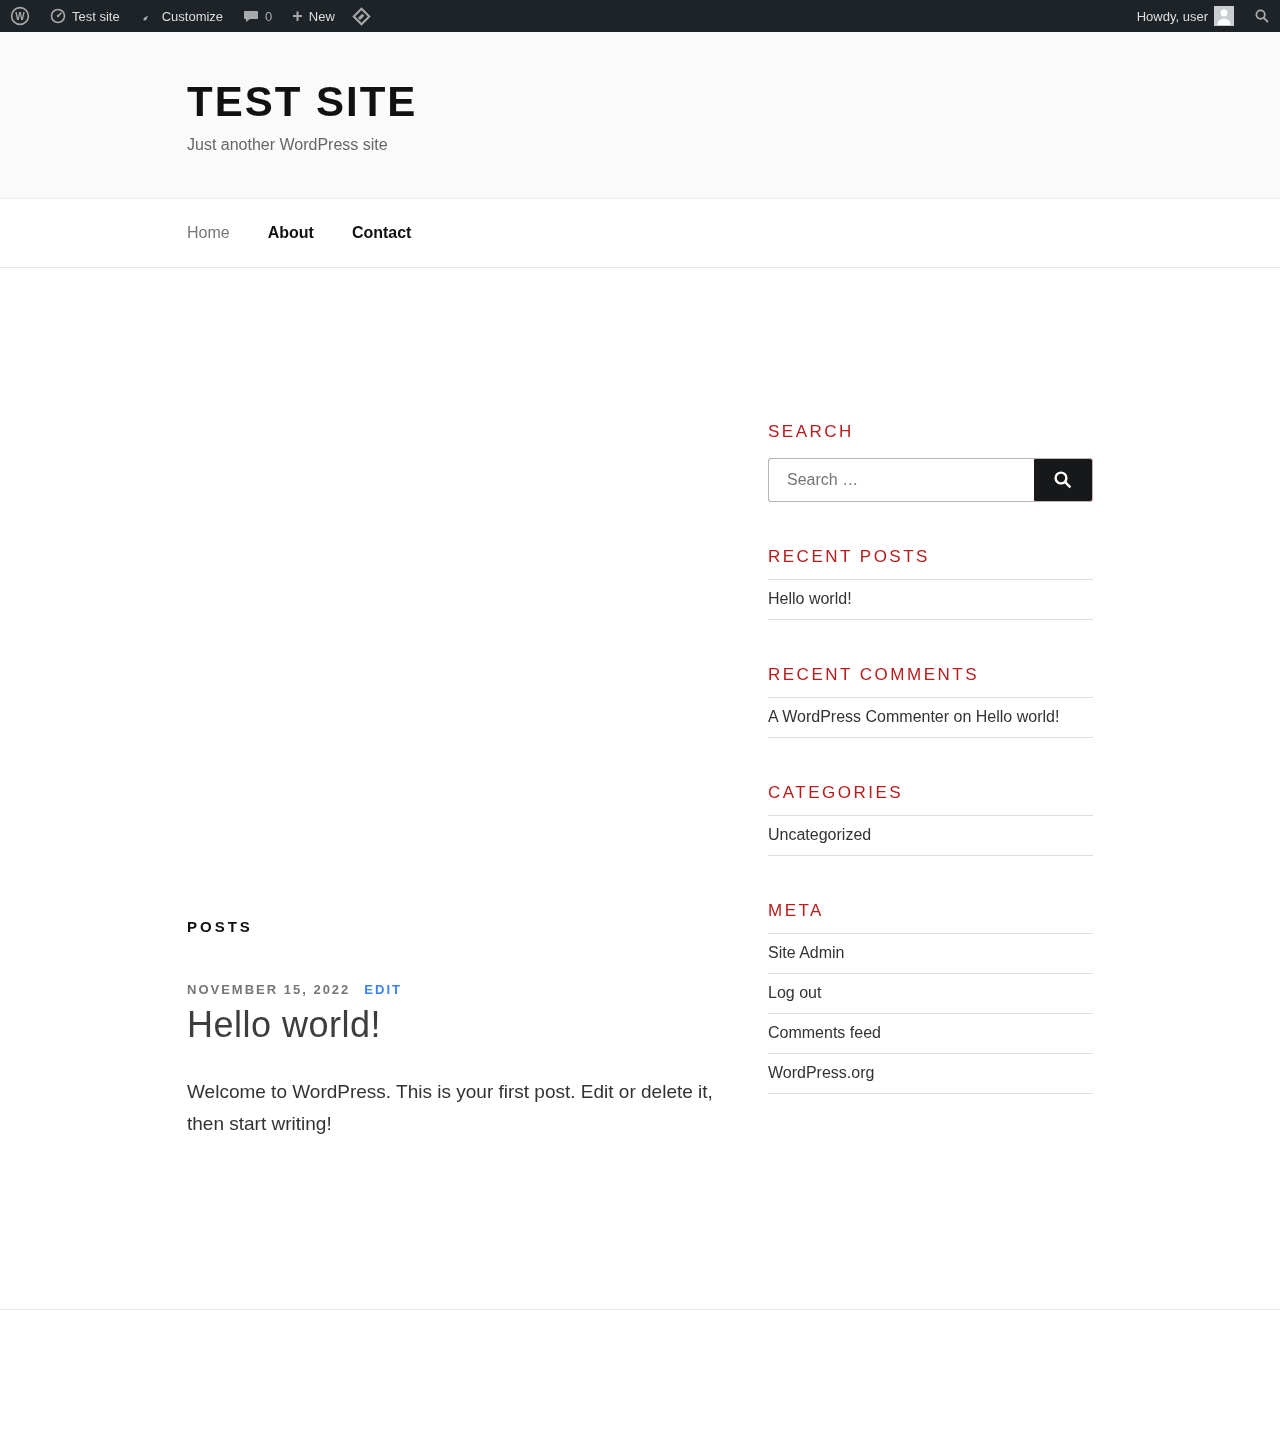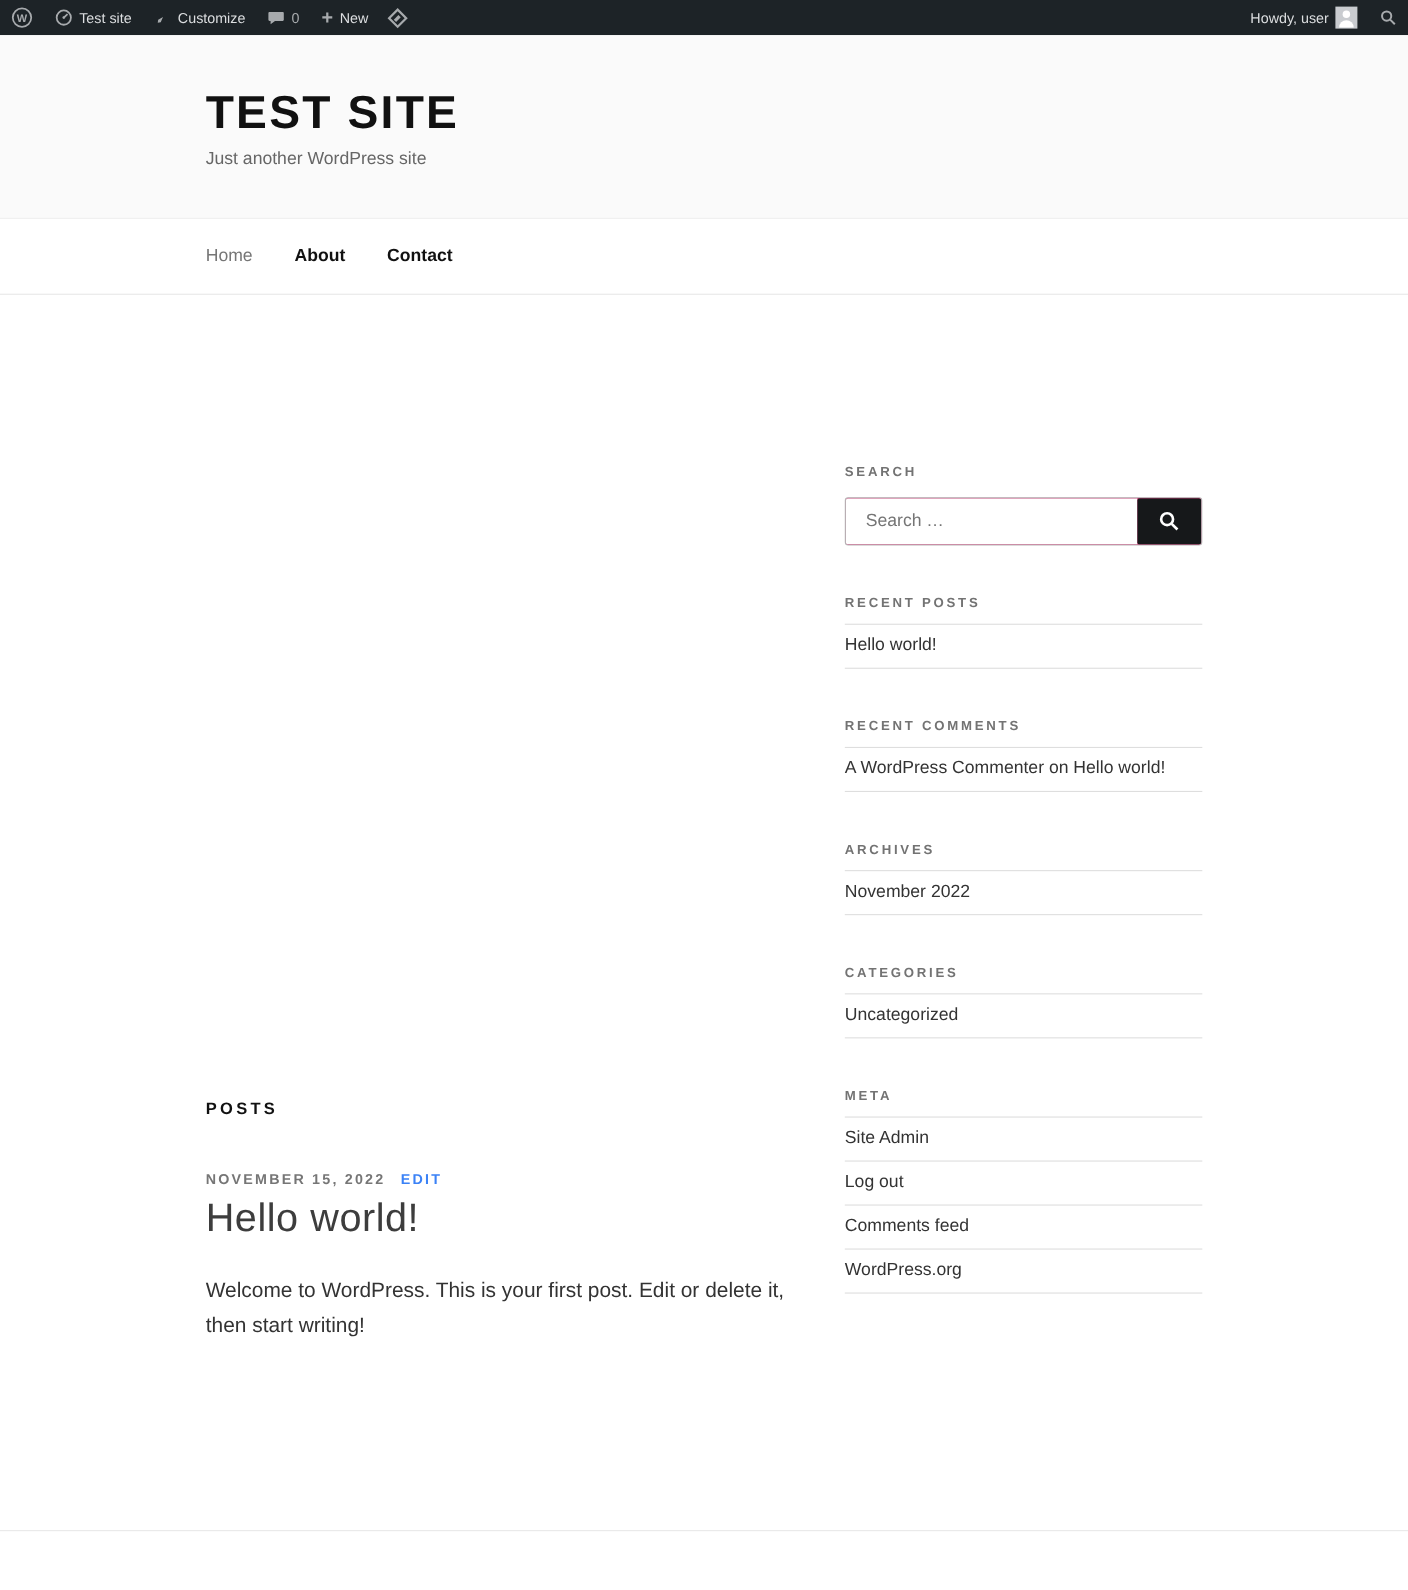--- a/index.html
+++ b/index.html
@@ -51,22 +51,22 @@
   .post-meta a { text-decoration: none; }
   .post-date { color: #767676; }
   .post-edit { color: #3b82f6; margin-left: 14px; }
   .post-title { margin: 7px 0 0; font-size: 36px; font-weight: 300;
     letter-spacing: 0.5px; color: #3d3d3d; }
   .post-title a { color: inherit; text-decoration: none; }
   .post-body { margin: 30px 0 0; font-size: 19px; line-height: 1.65; color: #333; }
 
   
   .widget { margin-bottom: 45px; }
-  .widget-title { margin: 0 0 12px; font-size: 12px; font-weight: 700;
-    letter-spacing: 2.5px; color: #737373; }
+  .widget-title { margin: 0 0 12px; font-size: 17px; font-weight: 400;
+    letter-spacing: 2.5px; color: #b91c1c; }
   .widget ul { list-style: none; margin: 0; padding: 0; }
   .widget li { border-top: 1px solid #dedede; padding: 10px 0 11px;
     font-size: 16px; color: #333; }
   .widget li:last-child { border-bottom: 1px solid #dedede; }
   .widget a { color: #333; text-decoration: none; }
 
   .search-form { display: flex; align-items: stretch; border: 1px solid #b6b6b6;
     border-radius: 3px; margin-top: 16px; overflow: hidden; background: #be185d; }
   .search-input { flex: 1; border: 0; outline: none; padding: 12px 18px;
     font-size: 16px; color: #333; font-family: "Liberation Sans", sans-serif; }
@@ -201,26 +201,20 @@
       </ul>
     </section>
 
     <section class="widget">
       <h3 class="widget-title">RECENT COMMENTS</h3>
       <ul>
         <li><a href="#">A WordPress Commenter</a><span> on </span><a href="#">Hello world!</a></li>
       </ul>
     </section>
 
-    <section class="widget">
-      <h3 class="widget-title">ARCHIVES</h3>
-      <ul>
-        <li><a href="#">November 2022</a></li>
-      </ul>
-    </section>
 
     <section class="widget">
       <h3 class="widget-title">CATEGORIES</h3>
       <ul>
         <li><a href="#">Uncategorized</a></li>
       </ul>
     </section>
 
     <section class="widget">
       <h3 class="widget-title">META</h3>

